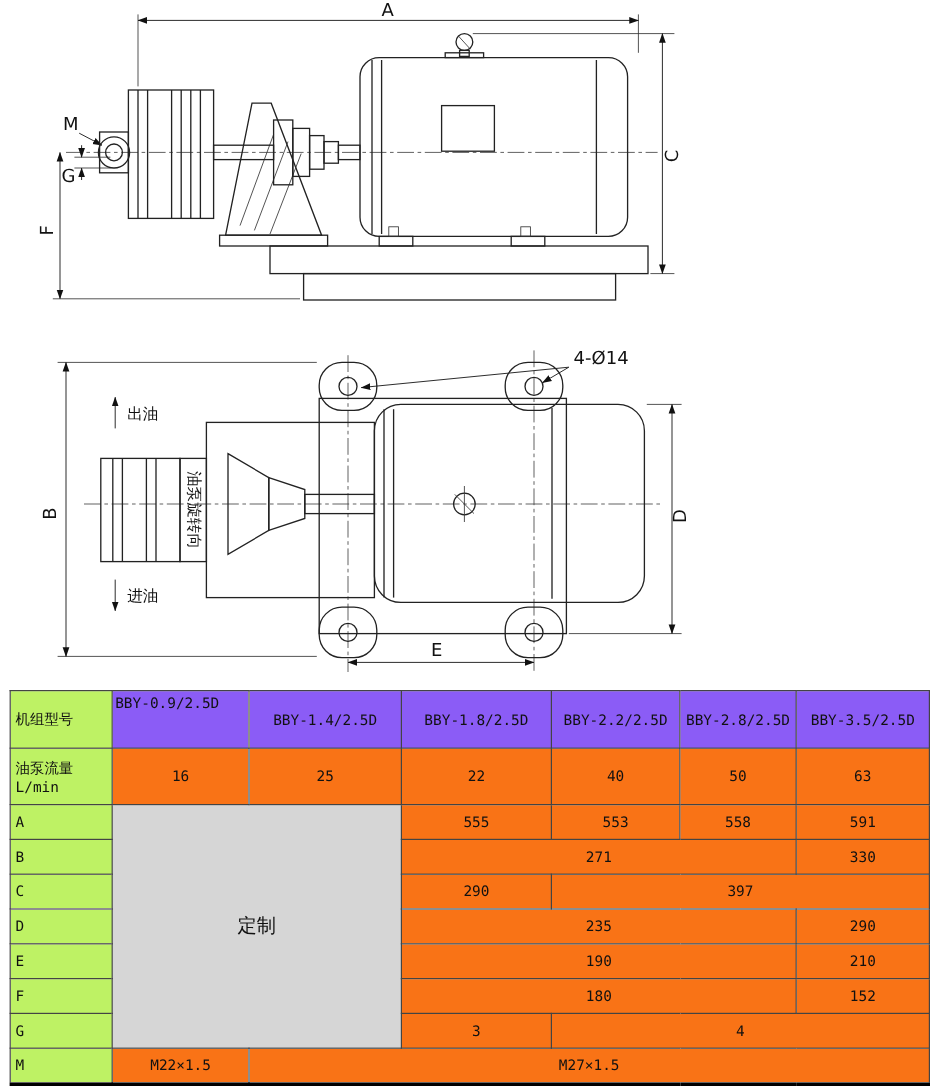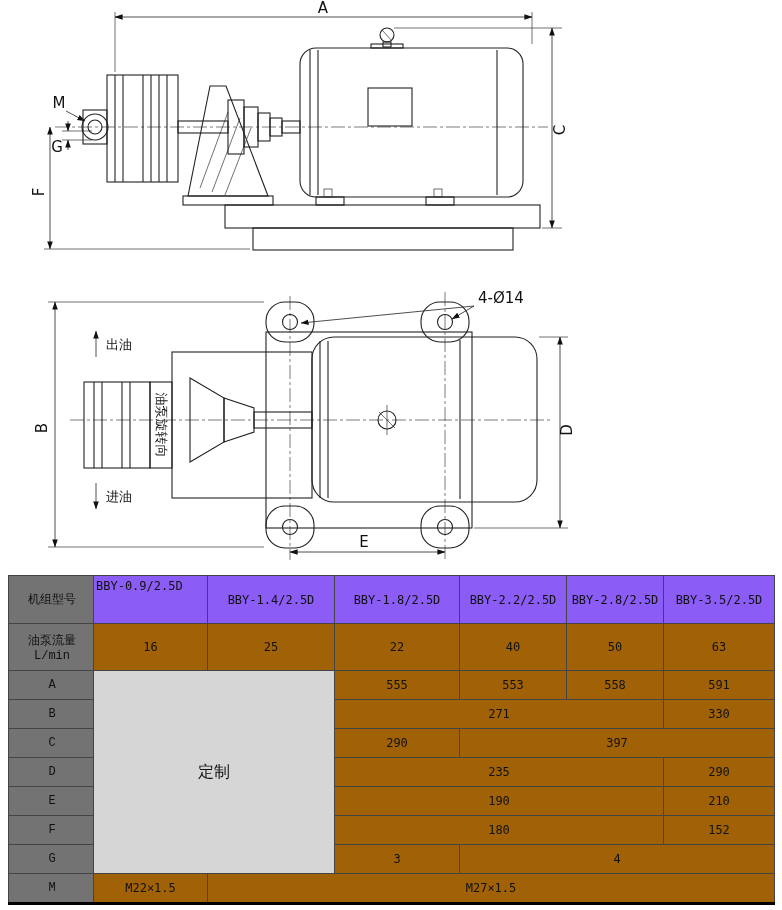--- a/index.html
+++ b/index.html
@@ -16,23 +16,23 @@
   .cl   { fill:none; stroke:#444; stroke-width:0.7; stroke-dasharray:14 3 3 3; }
   .dimtext { font-size:15px; }
   .cjk  { font-size:13px; }
 
   
   .spec-table { position:absolute; left:8px; top:575px; width:766px;
     border-collapse:collapse; table-layout:fixed;
     font-family:"DejaVu Sans Mono", monospace; font-size:12px; color:#111;
     border:1px solid #333; border-bottom:3px solid #000; }
   .spec-table td { border:1px solid #444; text-align:center; vertical-align:middle;
-    padding:0 2px; background:#a16207; overflow:hidden; }
+    padding:0 2px; background:#f97316; overflow:hidden; }
   .spec-table td.hd  { background:#8b5cf6; }
-  .spec-table td.lbl { background:#737373; text-align:center; padding-left:4px;font-family:Liberation Mono, monospace; }
+  .spec-table td.lbl { background:#bef264; text-align:left; padding-left:4px; }
   .spec-table td.tl  { vertical-align:top; text-align:left; padding-top:3px; }
   .spec-table td.custom { background:#d6d6d6; text-align:center; font-size:16px; }
   tr.r-head { height:48px; }
   tr.r-flow { height:47px; }
   tr.r-dim  { height:29px; }
   tr.r-m    { height:30px; }
 </style>
 </head>
 <body>
 

